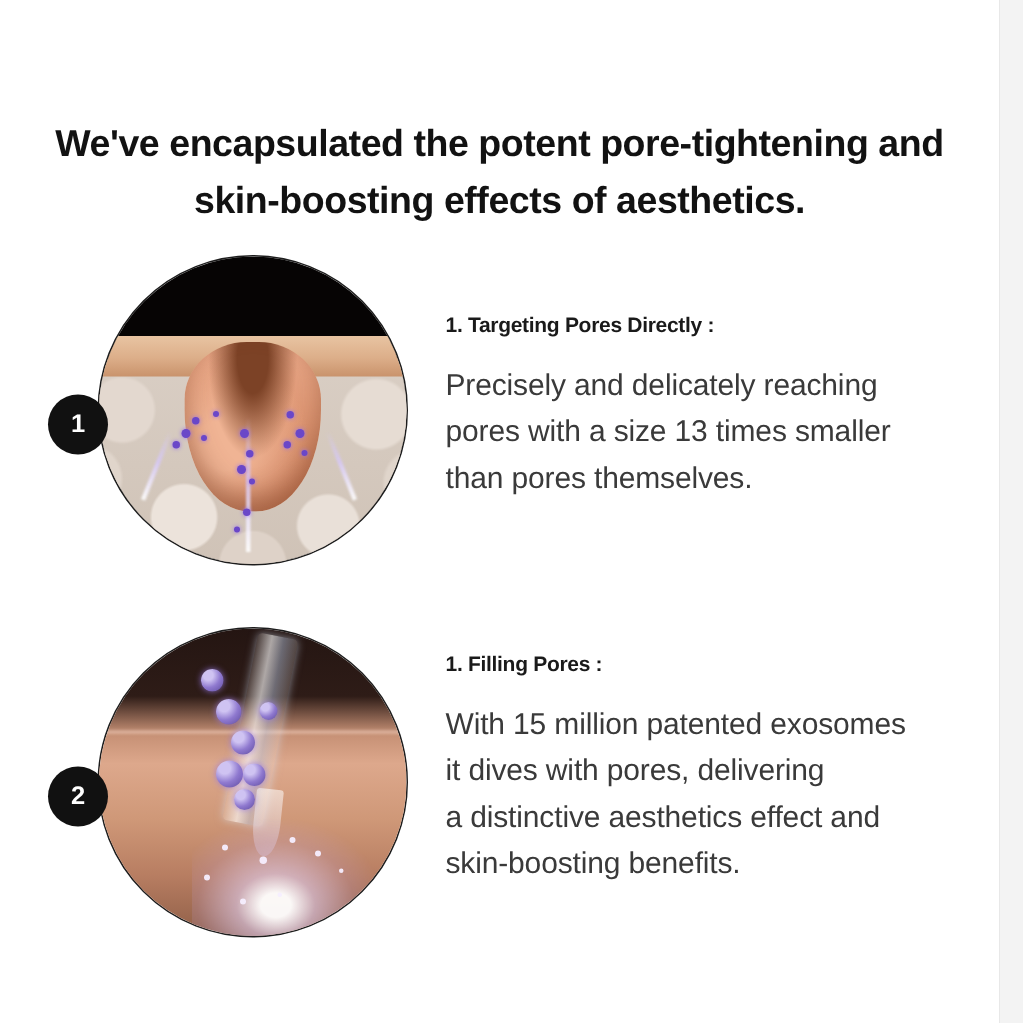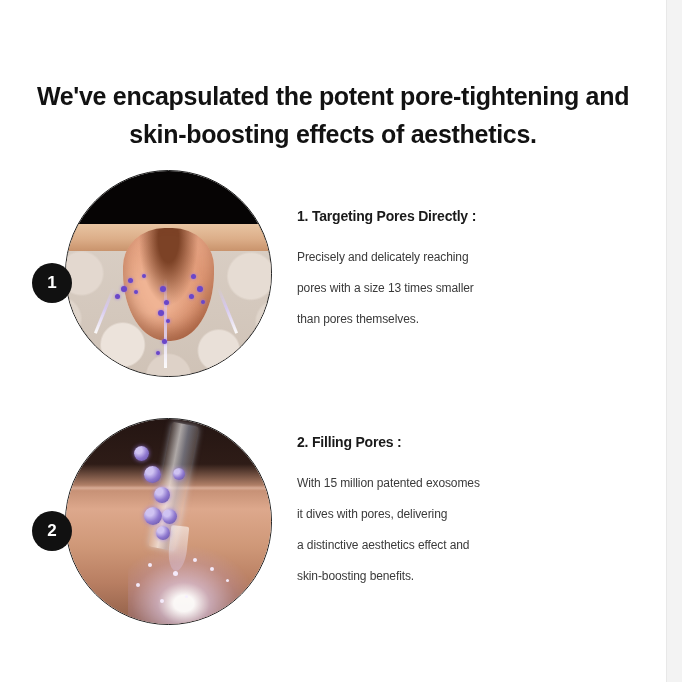--- a/index.html
+++ b/index.html
@@ -230,21 +230,21 @@
   .copy-2 { top: 12px; }
   .step-title {
     font-size: 14px;
     font-weight: bold;
     color: #1a1a1a;
     letter-spacing: -0.2px;
     margin: 0 0 14px 0;
     line-height: 24px;
   }
   .step-body {
-    font-size: 12px;
+    font-size: 20px;
     color: #3a3a3a;
     line-height: 31px;
     margin: 0;
     letter-spacing: -0.1px;
   }
   .step-body .ln { display: block; }
 </style>
 </head>
 <body>
 
@@ -316,21 +316,21 @@
         <div class="spark" style="left:34%;top:80%;width:4px;height:4px"></div>
         <div class="spark" style="left:78%;top:78%;width:3px;height:3px"></div>
         <div class="spark" style="left:46%;top:88%;width:4px;height:4px"></div>
         <div class="spark" style="left:58%;top:86%;width:3px;height:3px"></div>
       </div>
     </div>
 
     <div class="badge">2</div>
 
     <div class="copy copy-2">
-      <p class="step-title">2. Filling Pores :</p>
+      <p class="step-title">1. Filling Pores :</p>
       <p class="step-body">
         <span class="ln">With 15 million patented exosomes</span>
         <span class="ln">it dives with pores, delivering</span>
         <span class="ln">a distinctive aesthetics effect and</span>
         <span class="ln">skin-boosting benefits.</span>
       </p>
     </div>
   </div>
 
 </div>

